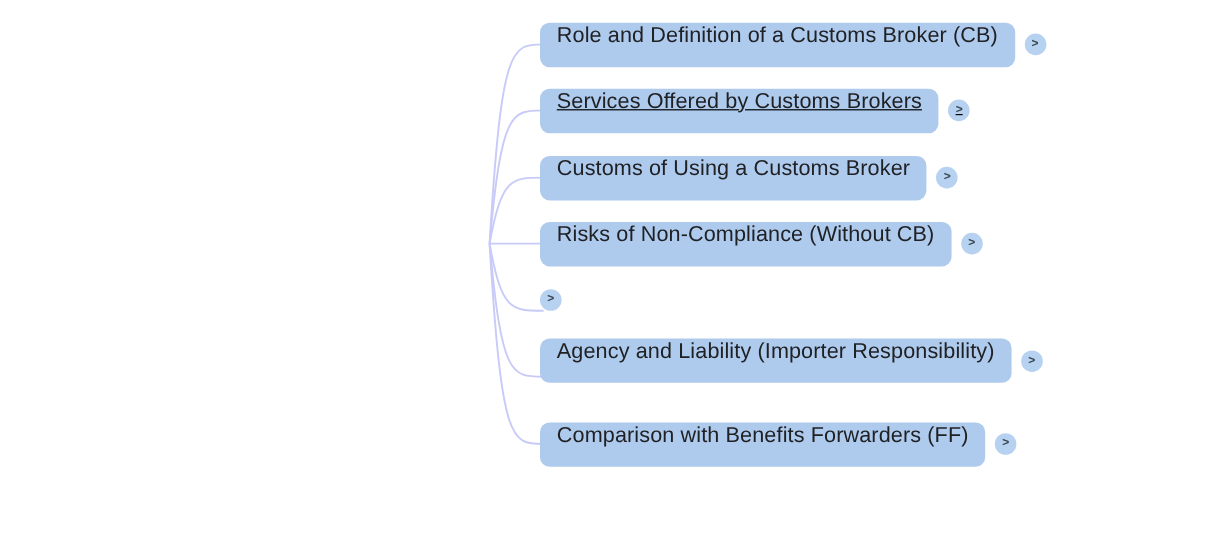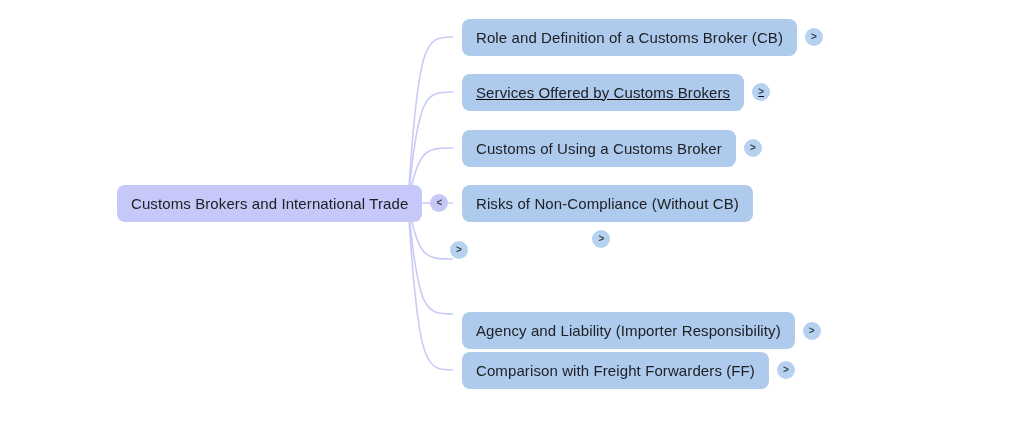--- a/index.html
+++ b/index.html
@@ -31,28 +31,27 @@
   .row {
     position: absolute;
     display: flex;
     align-items: center;
     gap: 8px;
     white-space: nowrap;
   }
   .node {
     height: 37px;
     display: flex;
-    align-items: center;
+    align-items: flex-start;
     padding: 0 14px;
     border-radius: 8px;
-    font-size: 15px;
+    font-size: 18px;
     color: var(--text-color, #202124);
     letter-spacing: 0.1px;
     cursor: pointer;
-    margin-left: 12px;
   }
   .node.root {
     background: var(--root-fill, #c5c8f8);
   }
   .node.child {
     background: var(--child-fill, #aecbee);
   }
   .toggle {
     width: 18px;
     height: 18px;
@@ -83,26 +82,20 @@
   <svg id="edges" viewBox="0 0 1024 447">
       <path d="M408,203 C418,37 426,37 453,37"></path>
       <path d="M408,203 C418,92 426,92 453,92"></path>
       <path d="M408,203 C418,148 426,148 453,148"></path>
       <path d="M408,203 C418,203 426,203 453,203"></path>
       <path d="M408,203 C418,259 426,259 453,259"></path>
       <path d="M408,203 C418,314 426,314 453,314"></path>
       <path d="M408,203 C418,370 426,370 453,370"></path>
     </svg>
 
-  <div class="row" id="root-row" style="left:105px; top:184.5px;">
-    <div class="node root">
-      <span>Customs Brokers and International Trade</span>
-    </div>
-    <button class="toggle collapse">&lt;</button>
-  </div>
 
     <div class="row child-row" style="left: 450px; top: 18.5px;">
       <div class="node child">
         <span class="label">Role and Definition of a Customs Broker (CB)</span>
       </div>
       <button class="toggle expand">&gt;</button>
     </div>
 
     <div class="row child-row" style="left: 450px; top: 73.5px; text-decoration: underline;">
       <div class="node child">
@@ -111,37 +104,37 @@
       <button class="toggle expand">&gt;</button>
     </div>
 
     <div class="row child-row" style="left: 450px; top: 129.5px;">
       <div class="node child">
         <span class="label">Customs of Using a Customs Broker</span>
       </div>
       <button class="toggle expand">&gt;</button>
     </div>
 
-    <div class="row child-row" style="left: 450px; top: 184.5px; flex-direction: column;">
+    <div class="row child-row" style="left: 450px; top: 184.5px;">
       <div class="node child">
         <span class="label">Risks of Non-Compliance (Without CB)</span>
       </div>
       <button class="toggle expand">&gt;</button>
     </div>
 
     <div class="row child-row" style="left: 450px; top: 240.5px;">
       <button class="toggle expand">&gt;</button>
     </div>
 
-    <div class="row child-row" style="left: 450px; top: 312px;">
+    <div class="row child-row" style="left: 450px; top: 282px;">
       <div class="node child">
         <span class="label">Agency and Liability (Importer Responsibility)</span>
       </div>
       <button class="toggle expand">&gt;</button>
     </div>
 
     <div class="row child-row" style="left: 450px; top: 351.5px;">
       <div class="node child">
-        <span class="label">Comparison with Freight Forwarders (FF)</span>
+        <span class="label">Comparison with Benefits Forwarders (FF)</span>
       </div>
       <button class="toggle expand">&gt;</button>
     </div>
   </div>
 
 </body></html>

